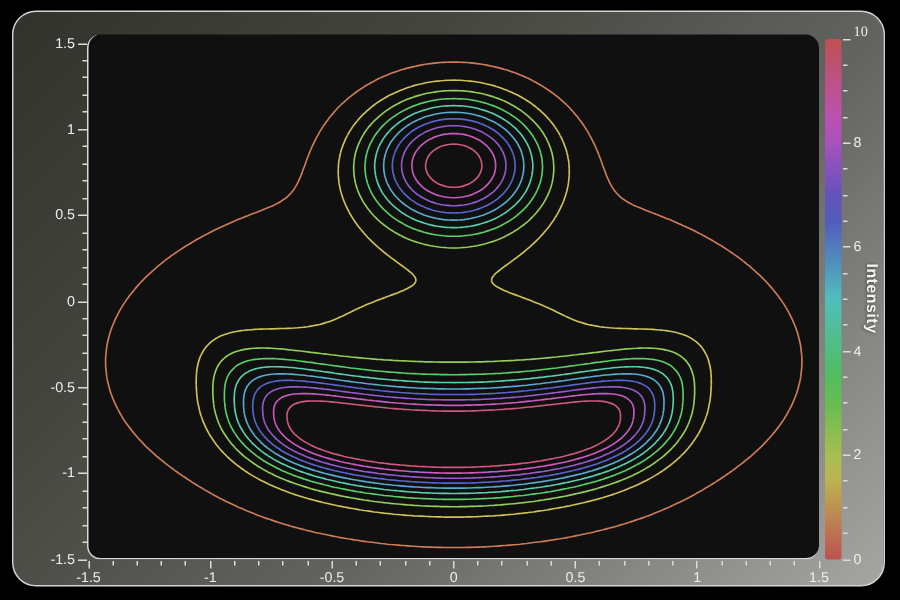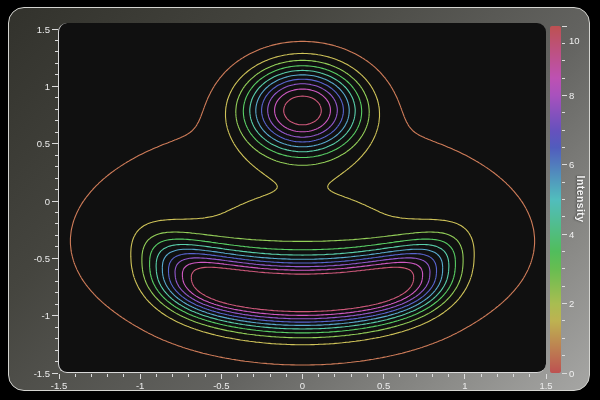--- a/index.html
+++ b/index.html
@@ -126,21 +126,21 @@
         <div class="lbl cb-lbl" style="left: 560px; top: 359.5px; width: 18px;">0</div>
         <div class="tick" style="left: 552.5px; top: 295.1px; width: 5.5px; height: 1px;"></div>
         <div class="lbl cb-lbl" style="left: 560px; top: 290.1px; width: 18px;">2</div>
         <div class="tick" style="left: 552.5px; top: 225.7px; width: 5.5px; height: 1px;"></div>
         <div class="lbl cb-lbl" style="left: 560px; top: 220.7px; width: 18px;">4</div>
         <div class="tick" style="left: 552.5px; top: 156.3px; width: 5.5px; height: 1px;"></div>
         <div class="lbl cb-lbl" style="left: 560px; top: 151.3px; width: 18px;">6</div>
         <div class="tick" style="left: 552.5px; top: 86.9px; width: 5.5px; height: 1px;"></div>
         <div class="lbl cb-lbl" style="left: 560px; top: 81.9px; width: 18px;">8</div>
         <div class="tick" style="left: 552.5px; top: 17.5px; width: 5.5px; height: 1px;"></div>
-        <div class="lbl cb-lbl" style="left: 560px; top: 27px; width: 18px;">10</div>
+        <div class="lbl cb-lbl" style="left: 560px; top: 9px; width: 18px; font-family: Liberation Serif, serif;">10</div>
         <div class="tick" style="left: 552.5px; top: 347.15px; width: 3px; height: 1px;"></div>
         <div class="tick" style="left: 552.5px; top: 329.8px; width: 3px; height: 1px;"></div>
         <div class="tick" style="left: 552.5px; top: 312.45px; width: 3px; height: 1px;"></div>
         <div class="tick" style="left: 552.5px; top: 277.75px; width: 3px; height: 1px;"></div>
         <div class="tick" style="left: 552.5px; top: 260.4px; width: 3px; height: 1px;"></div>
         <div class="tick" style="left: 552.5px; top: 243.05px; width: 3px; height: 1px;"></div>
         <div class="tick" style="left: 552.5px; top: 208.35px; width: 3px; height: 1px;"></div>
         <div class="tick" style="left: 552.5px; top: 191px; width: 3px; height: 1px;"></div>
         <div class="tick" style="left: 552.5px; top: 173.65px; width: 3px; height: 1px;"></div>
         <div class="tick" style="left: 552.5px; top: 138.95px; width: 3px; height: 1px;"></div>

